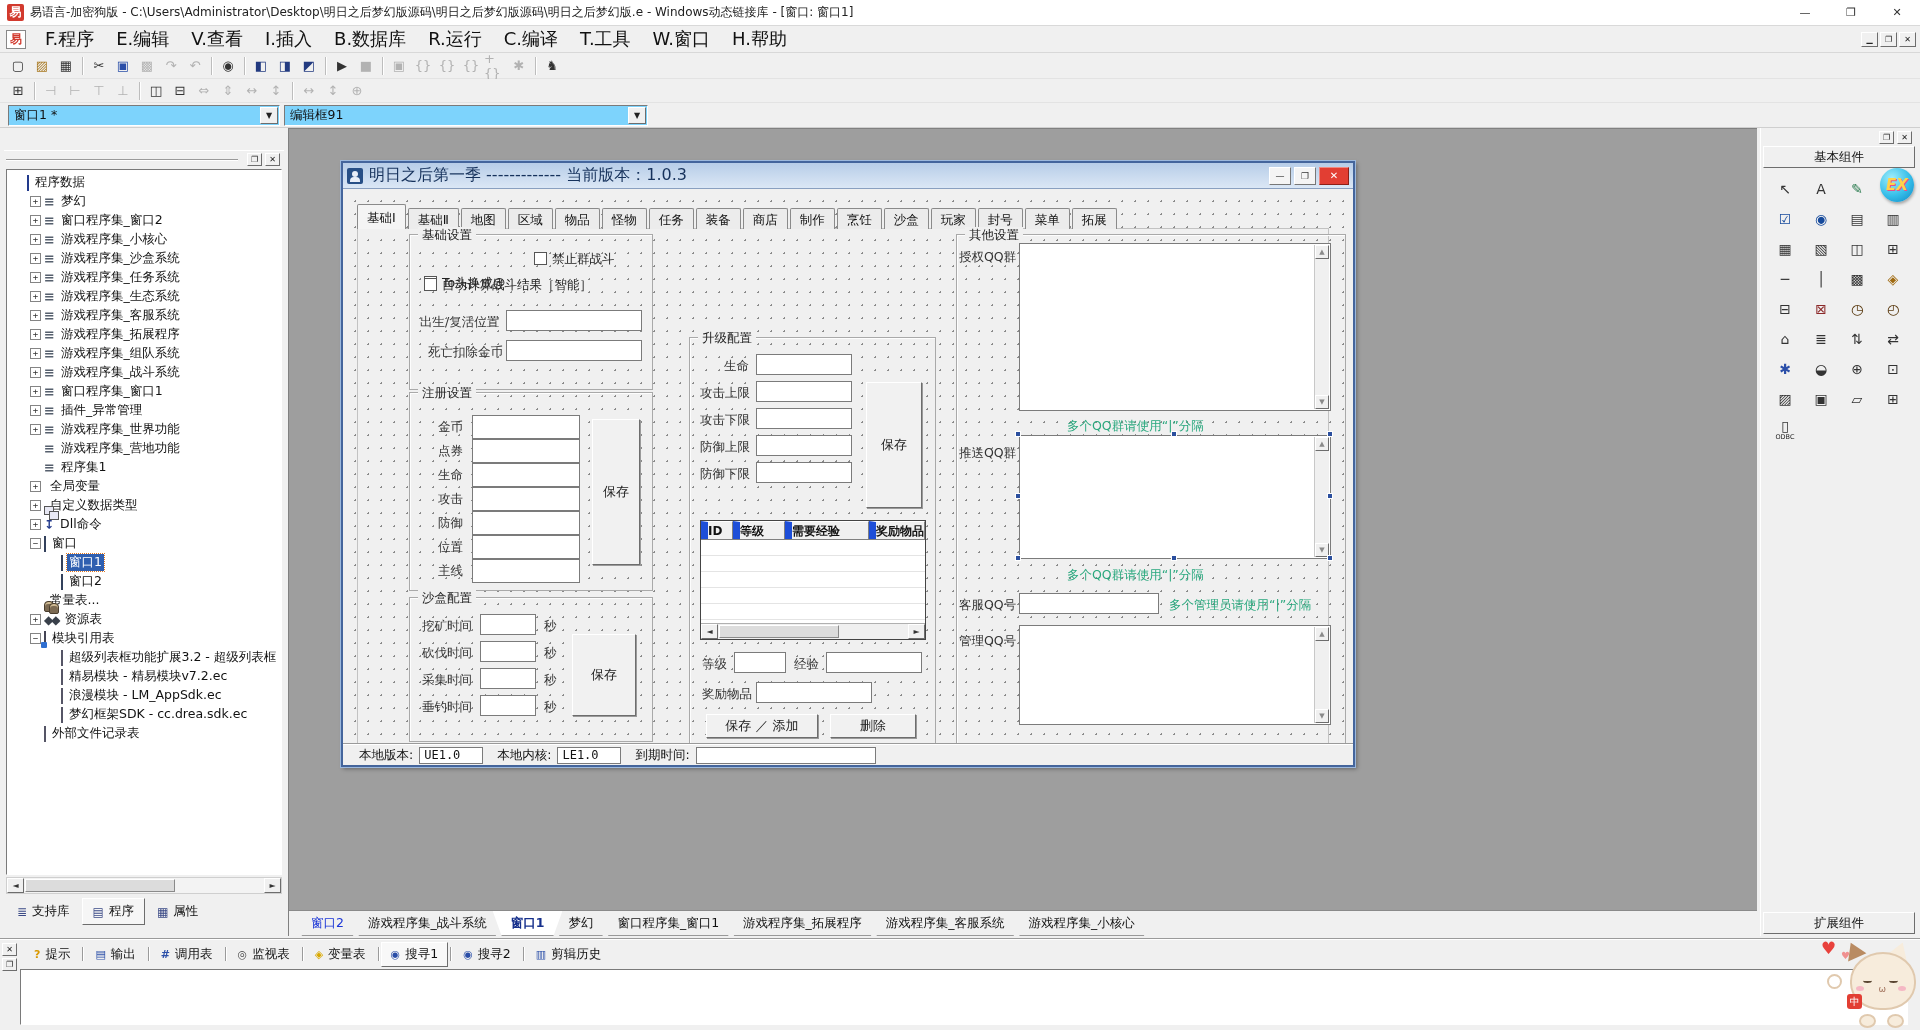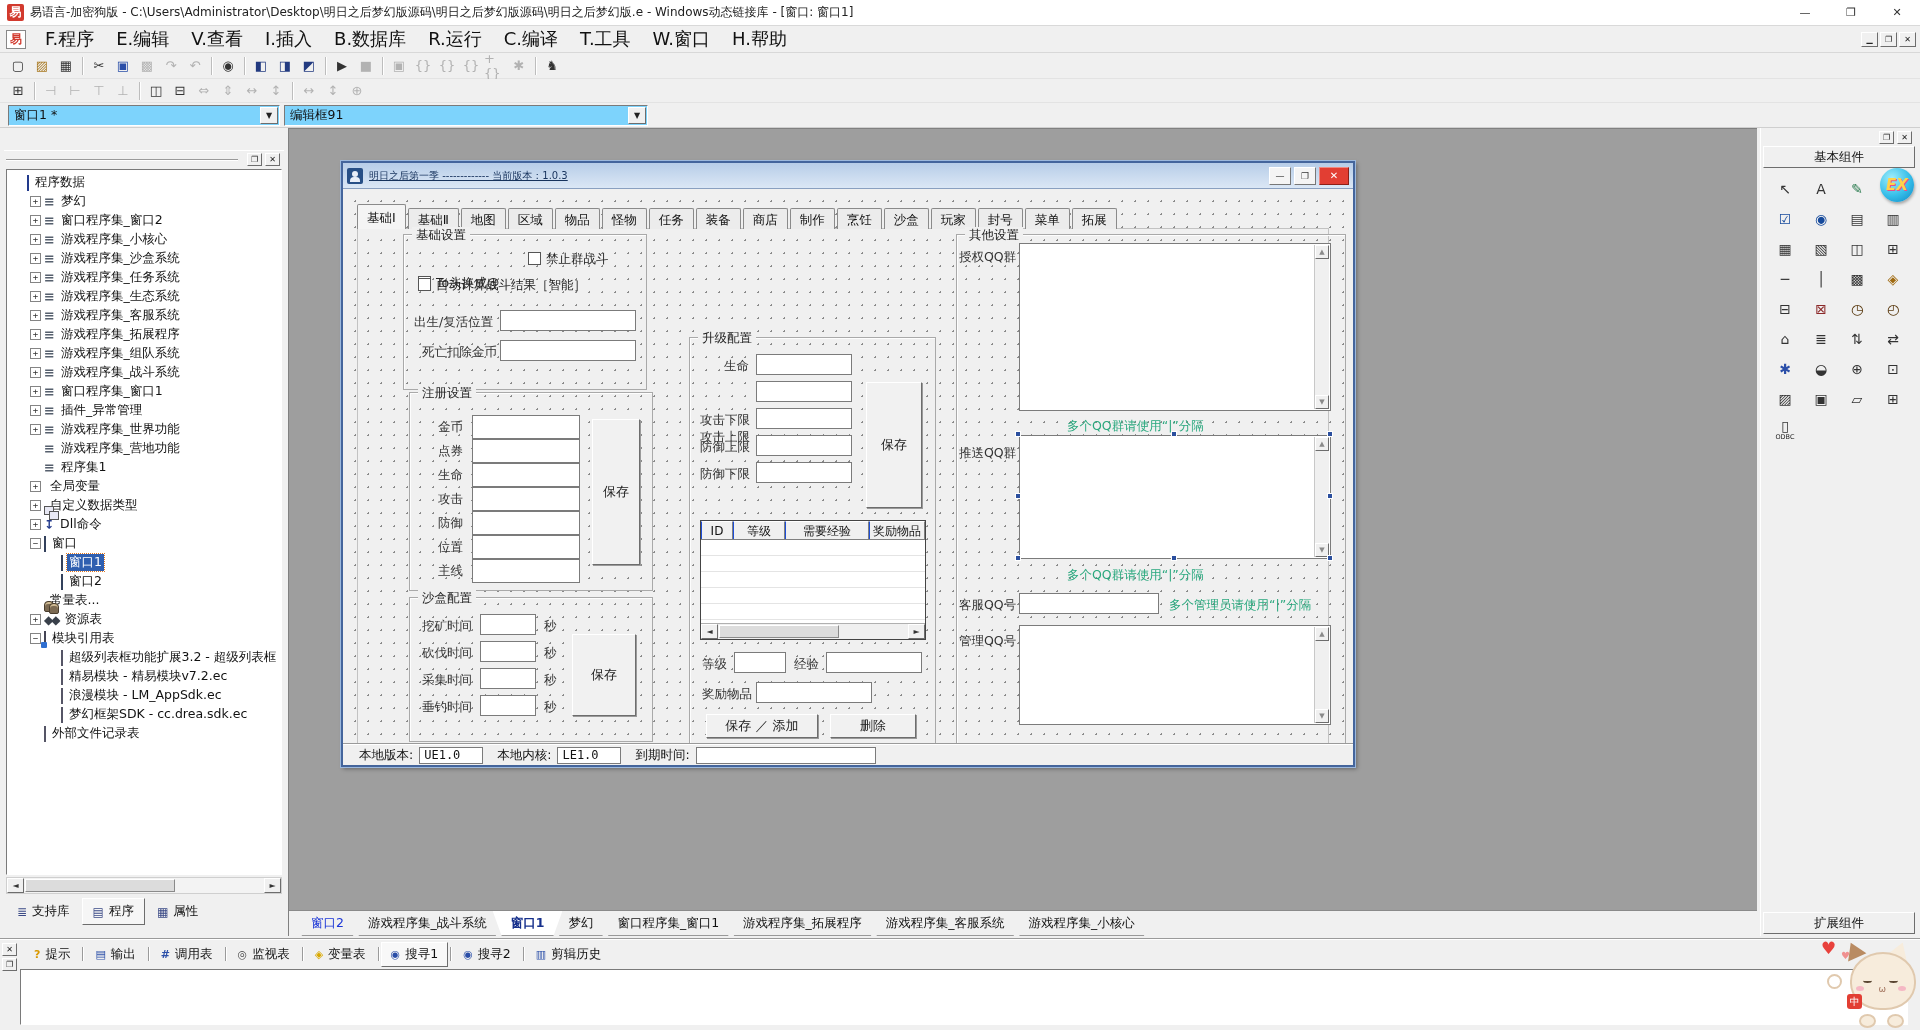--- a/index.html
+++ b/index.html
@@ -77,21 +77,21 @@
   .dtab2 { position:relative; padding:4px 18px 0 18px; font-size:12.5px; color:#111; background:#f0f0f0; clip-path:polygon(0 0,100% 0,calc(100% - 9px) 100%,9px 100%); margin:0 -6px; border-bottom:1px solid #999; }
   .dtab2.active { background:#ffffff; font-weight:bold; color:#16308c; z-index:2; }
   .dtab2.blue { color:#1a35d6; }
 
   
   .dialog { position:absolute; left:52px; top:32px; width:1014px; height:606px; background:#f0f0f0; border:2px solid #44659c; outline:1px solid #9cb8dc; box-shadow:2px 2px 4px rgba(0,0,0,.35); }
   .dlg-titlebar { height:26px; background:linear-gradient(180deg,#b7cde8,#dbe7f5); display:flex; align-items:center; border-bottom:1px solid #8aa0c0; }
   .dlg-ico { width:16px; height:16px; margin:0 6px 0 4px; background:#274f86; border-radius:2px; position:relative; }
   .dlg-ico::before { content:""; position:absolute; left:5px; top:3px; width:6px; height:6px; border-radius:50%; background:#e8eef8; }
   .dlg-ico::after { content:""; position:absolute; left:3px; top:9px; width:10px; height:5px; border-radius:4px 4px 0 0; background:#e8eef8; }
-  .dlg-title { font-size:10px; color:#16325c; white-space:nowrap;text-decoration:underline; }
+  .dlg-title { font-size:16px; color:#16325c; white-space:nowrap; }
   .dlg-btns { margin-left:auto; margin-right:4px; display:flex; gap:3px; }
   .dlg-btn { width:22px; height:18px; background:#f4f4f4; border:1px solid; border-color:#fff #777 #777 #fff; text-align:center; line-height:16px; font-size:9px; color:#333; }
   .dlg-btn.close { width:30px; background:#e23e33; color:#fff; border-color:#f08a82 #8c1f17 #8c1f17 #f08a82; font-size:10px; }
   .dlg-canvas { position:relative; width:100%; height:576px; background-color:#f0f0f0; background-image:radial-gradient(#8a8a8a 1px,transparent 1px); background-size:13px 13px; background-position:6px 6px; }
   .tab-frame { position:absolute; left:14px; top:39px; width:972px; height:517px; border:1px solid #c2c2c2; background:transparent; }
   .dlg-tabs { position:absolute; left:14px; top:15px; height:25px; display:flex; align-items:flex-end; }
   .dtab { padding:3px 9px 4px 9px; font-size:12.5px; background:#ececec; border:1px solid #8a8a8a; border-bottom:none; border-radius:2px 2px 0 0; margin-right:2px; height:21px; }
   .dtab.active { background:#f4f4f4; height:25px; padding-top:5px; }
 
   .gbox { position:absolute; border:1px solid #a9a9a9; box-shadow:1px 1px 0 #fdfdfd inset; }
@@ -102,21 +102,21 @@
   .cbrow { position:absolute; font-size:12.5px; color:#222; white-space:nowrap; }
   .pbtn { position:absolute; background:#f1f1f1; border:1px solid; border-color:#fff #6d6d6d #6d6d6d #fff; box-shadow:1px 1px 0 #9a9a9a; display:flex; align-items:center; justify-content:center; font-size:13px; color:#222; }
   .hint { position:absolute; font-size:12.5px; color:#2aa87e; white-space:nowrap; }
   .tarea { position:absolute; background:#fff; border:1px solid #7b7b7b; }
   .tascroll { position:absolute; right:1px; top:1px; bottom:1px; width:15px; background:#f0f0f0; border-left:1px solid #c8c8c8; }
   .tascroll .up,.tascroll .dn { position:absolute; left:0; width:14px; height:14px; background:#f0f0f0; border:1px solid; border-color:#fff #6d6d6d #6d6d6d #fff; font-size:7px; color:#8a8a8a; text-align:center; line-height:12px; }
   .tascroll .dn { bottom:0; }
   .handle { position:absolute; width:6px; height:6px; background:#2b4f9e; border:1px solid #fff; z-index:3; }
   .utable { position:absolute; background:#fff; border:1px solid #444; }
   .uthead { display:flex; height:19px; border-bottom:1px solid #808080; }
-  .uth { background:#f0f0f0; border-right:1px solid #808080; border-top:1px solid #fff; border-left:1px solid #1d4ed8; font-size:12px; text-align:center; line-height:18px; font-weight:normal; }
+  .uth { background:#f0f0f0; border-right:1px solid #808080; border-top:1px solid #fff; border-left:7px solid #1d4ed8; font-size:12px; line-height:18px; font-weight:bold; }
   .utrow { height:16px; border-bottom:1px solid #e4e4e4; }
   .utscroll { position:absolute; left:0; right:0; bottom:0; height:16px; background:#f0f0f0; border-top:1px solid #b0b0b0; display:flex; align-items:center; }
 
   .dlg-status { position:absolute; left:0px; bottom:0px; width:100%; height:21px; background:#f0f0f0; border-top:1px solid #fff; box-shadow:0 -1px 0 #9a9a9a; display:flex; align-items:center; font-size:12.5px; }
   .st-box { height:17px; background:#fff; border:1px solid #7b7b7b; font-family:"DejaVu Sans Mono",monospace; font-size:12px; padding:0 4px; line-height:15px; }
 
   
   .right-panel { position:absolute; left:1760px; top:128px; width:156px; height:808px; background:#f0f0f0; border-left:1px solid #fff; }
   .pal-title { position:absolute; left:2px; width:152px; height:22px; background:#f0f0f0; border:1px solid; border-color:#fff #6d6d6d #6d6d6d #fff; text-align:center; line-height:20px; font-size:12.5px; }
   .pal-grid { position:absolute; left:6px; top:46px; width:144px; display:flex; flex-wrap:wrap; }
@@ -454,21 +454,21 @@
             <div class="dtab">商店</div>
             <div class="dtab">制作</div>
             <div class="dtab">烹饪</div>
             <div class="dtab">沙盒</div>
             <div class="dtab">玩家</div>
             <div class="dtab">封号</div>
             <div class="dtab">菜单</div>
             <div class="dtab">拓展</div>
           </div>
 
-        <div class="gbox" style="left:60px;top:45px;width:244px;height:156px;">
+        <div class="gbox" style="left:66px;top:45px;width:244px;height:156px;">
           <div class="gtitle">基础设置</div>
           <div class="cbrow" style="left:14px;top:16px;margin-top:24px;"><span class="cb"></span><span>To头换成@</span></div>
           <div class="cbrow" style="left:124px;top:16px;"><span class="cb"></span><span>禁止群战斗</span></div>
           <div class="cbrow" style="left:14px;top:42px;"><span class="cb"></span><span>自动计算战斗结果［智能］</span></div>
           <div class="glabel" style="left:10px;top:79px;">出生/复活位置</div>
           <div class="edit" style="left:96px;top:75px;width:136px;"></div>
           <div class="glabel" style="left:18px;top:109px;">死亡扣除金币</div>
           <div class="edit" style="left:96px;top:105px;width:136px;"></div>
         </div>
 
@@ -511,21 +511,21 @@
             </div>
           <div class="pbtn" style="left:162px;top:36px;width:64px;height:82px;">保存</div>
         </div>
 
 
         <div class="gbox" style="left:346px;top:148px;width:247px;height:409px;">
           <div class="gtitle">升级配置</div>
           <div id="upgrade-fields">
               <div class="glabel" style="left: 34px; top: 20px;">生命</div>
               <div class="edit" style="left: 66px; top: 16px; width: 96px;"></div>
-              <div class="glabel" style="left: 10px; top: 47px; margin-top: 44px;">攻击上限</div>
+              <div class="glabel" style="left: 10px; top: 47px;">攻击上限</div>
               <div class="edit" style="left: 66px; top: 43px; width: 96px;"></div>
               <div class="glabel" style="left: 10px; top: 74px;">攻击下限</div>
               <div class="edit" style="left: 66px; top: 70px; width: 96px;"></div>
               <div class="glabel" style="left: 10px; top: 101px;">防御上限</div>
               <div class="edit" style="left: 66px; top: 97px; width: 96px;"></div>
               <div class="glabel" style="left: 10px; top: 128px;">防御下限</div>
               <div class="edit" style="left: 66px; top: 124px; width: 96px;"></div>
             </div>
           <div class="pbtn" style="left:176px;top:44px;width:56px;height:126px;">保存</div>
           <div class="utable" style="left:10px;top:182px;width:226px;height:120px;">

